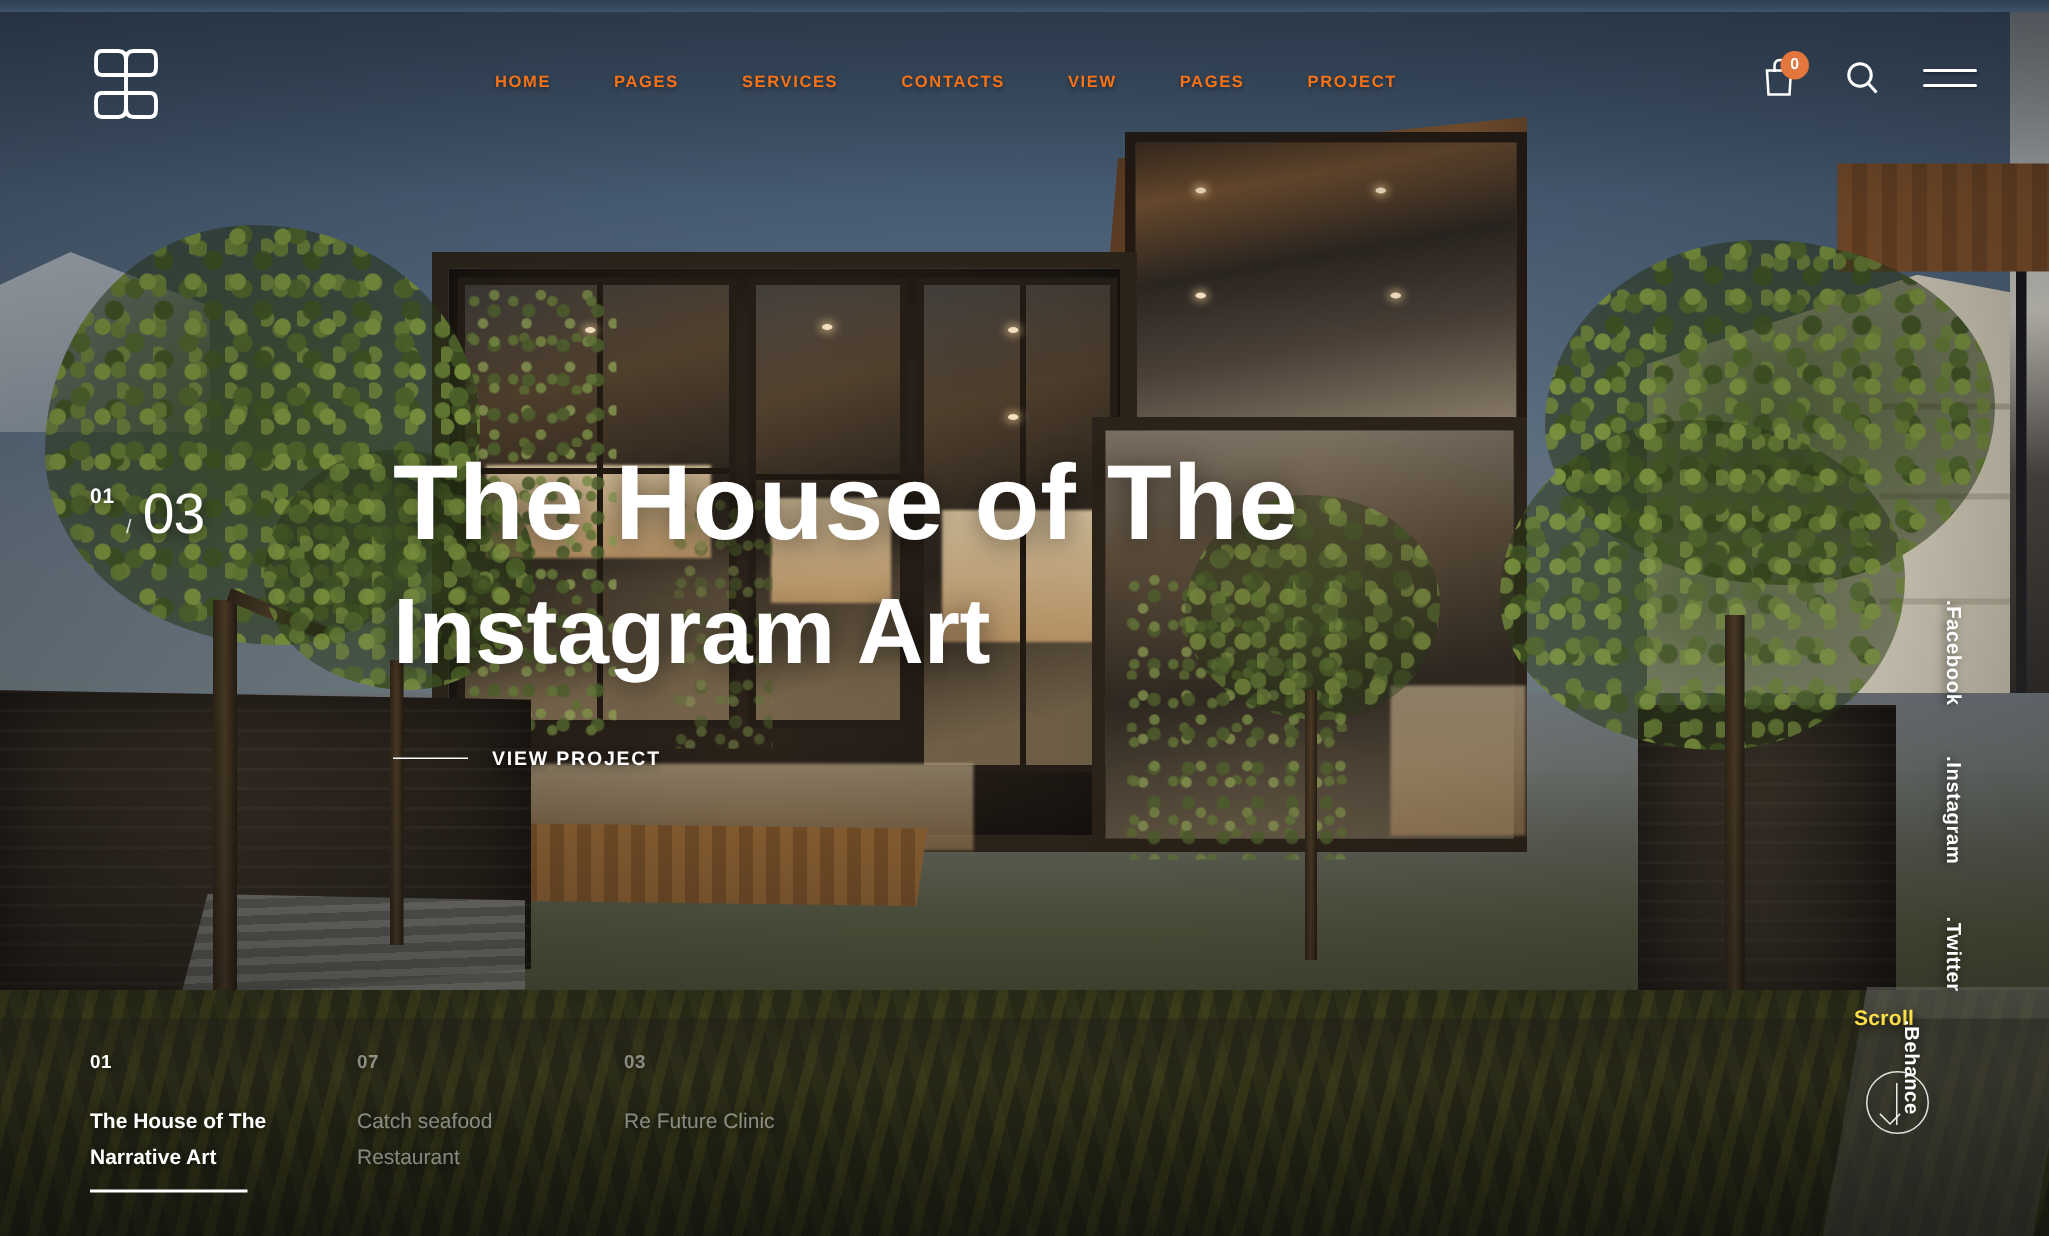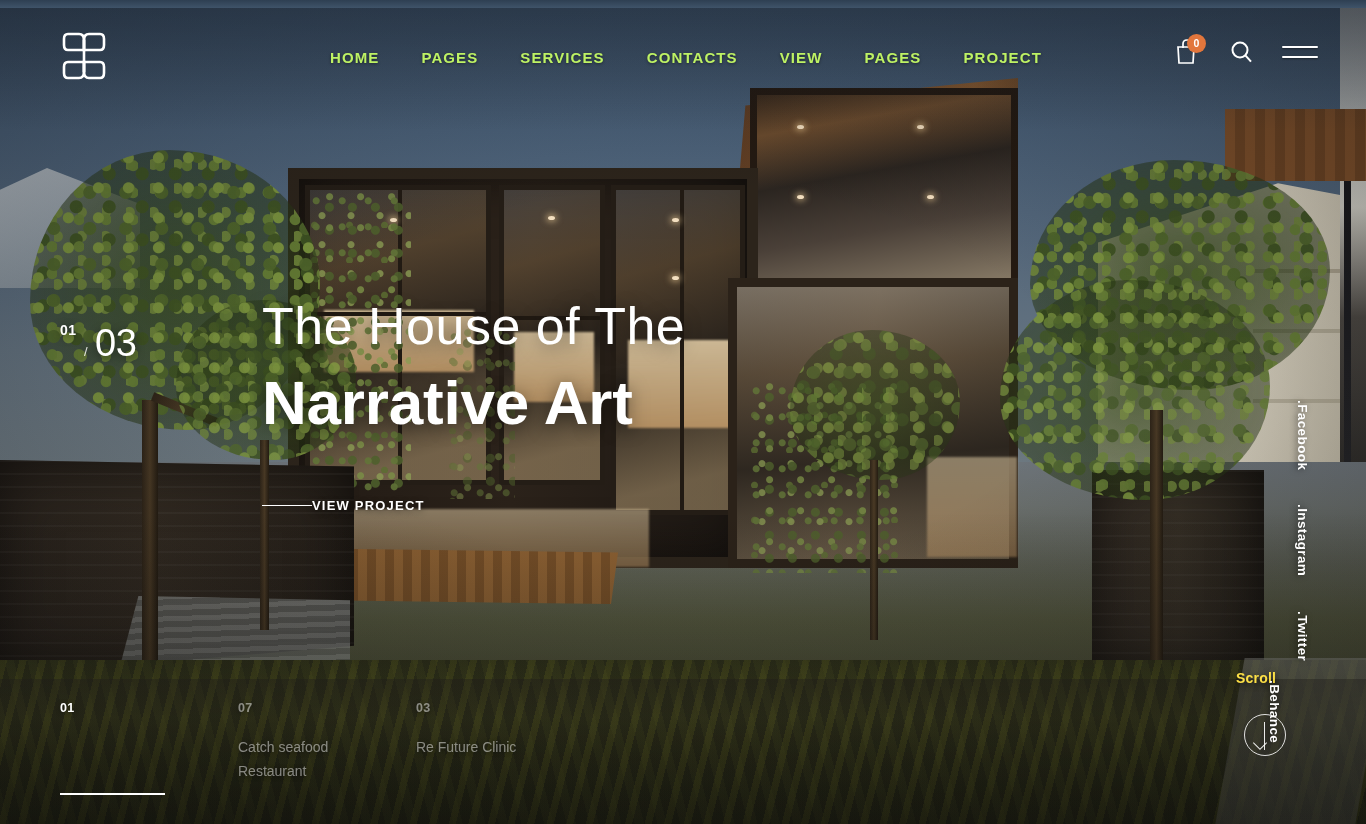--- a/index.html
+++ b/index.html
@@ -200,22 +200,22 @@
   .header{
     position:absolute; left:0; top:0; width:1366px; height:110px;
     display:flex; align-items:center; z-index:40;
   }
   .logo{ position:absolute; left:58px; top:28px; width:52px; height:56px; }
   .nav{
     position:absolute; left:320px; top:44px;
     display:flex; gap:0;
   }
   .nav a{
-    color:#bef264; text-decoration:none;
-    font-size:15px; font-weight:700; letter-spacing:1.1px;
+    color:#f97316; text-decoration:none;
+    font-size:11px; font-weight:700; letter-spacing:1.1px;
     padding:5px 21px; white-space:nowrap;
     text-shadow:0 1px 3px rgba(0,0,0,.45);
   }
   .nav a:first-child{ padding-left:10px; }
   .header-actions{
     position:absolute; right:48px; top:38px;
     display:flex; align-items:center; gap:28px;
   }
   .icon-btn{ position:relative; display:block; width:26px; height:28px; }
   .badge{
@@ -245,29 +245,29 @@
   .counter .cur{ font-size:14px; font-weight:700; letter-spacing:.5px; vertical-align:top; }
   .counter .sep{ font-size:13px; font-weight:400; opacity:.85; margin:0 3px; }
   .counter .tot{ font-size:38px; font-weight:400; letter-spacing:-.5px; }
 
   .hero-title{
     position:absolute; left:262px; top:300px;
     color:#fff; line-height:1.0;
     text-shadow:0 3px 18px rgba(0,0,0,.5);
   }
   .hero-title .l1{
-    display:block; font-size:52px; font-weight:400; letter-spacing:.5px;
+    display:block; font-size:71px; font-weight:700; letter-spacing:.5px;
   }
   .hero-title .l2{
     display:block; font-size:62px; font-weight:700; letter-spacing:-.2px; margin-top:20px;
   }
 
   .view-project{
     position:absolute; left:262px; top:498px;
-    display:flex; align-items:center; 
+    display:flex; align-items:center; gap:16px;
     text-decoration:none;
   }
   .vp-line{ display:block; width:50px; height:1.5px; background:#fff; }
   .vp-label{
     color:#fff; font-size:13px; font-weight:700; letter-spacing:1.2px;
     text-shadow:0 2px 6px rgba(0,0,0,.5);
   }
 
   
   .socials{
@@ -483,21 +483,21 @@
   <div class="hero">
 
     <div class="counter">
       <span class="cur">01</span>
       <span class="sep">/</span>
       <span class="tot">03</span>
     </div>
 
     <h1 class="hero-title">
       <span class="l1">The House of The</span>
-      <span class="l2">Narrative Art</span>
+      <span class="l2">Instagram Art</span>
     </h1>
 
     <a class="view-project" href="#">
       <span class="vp-line"></span>
       <span class="vp-label">VIEW PROJECT</span>
     </a>
 
   </div>
 
   <div class="socials">
@@ -511,20 +511,21 @@
     <a class="behance" href="#">.Behance</a>
     <span class="scroll-circle"></span>
     <span class="scroll-arrow"></span>
   </div>
 
   <div class="slider-strip">
     <div class="slider-items">
 
       <div class="slide-item active">
         <span class="slide-num">01</span>
+        <span class="slide-title">The House of The Narrative Art</span>
         <span class="slide-underline"></span>
       </div>
 
       <div class="slide-item">
         <span class="slide-num">07</span>
         <span class="slide-title">Catch seafood Restaurant</span>
         <span class="slide-underline"></span>
       </div>
 
       <div class="slide-item">

